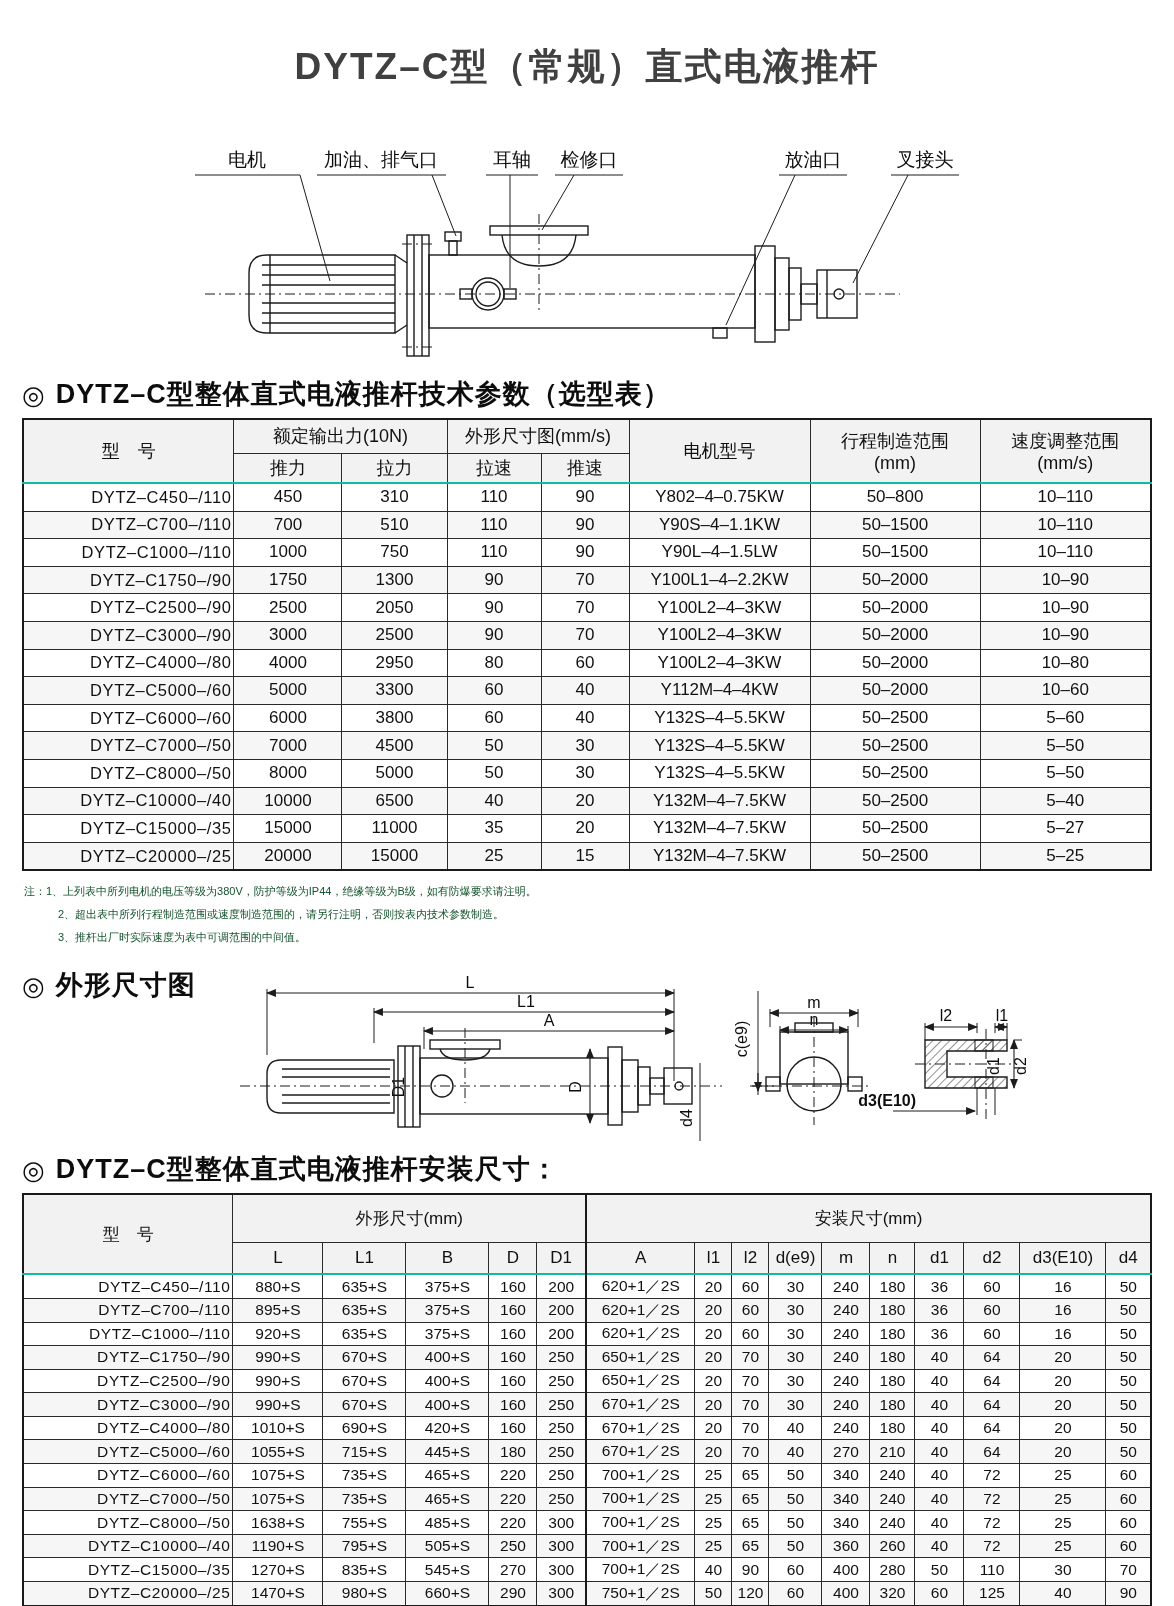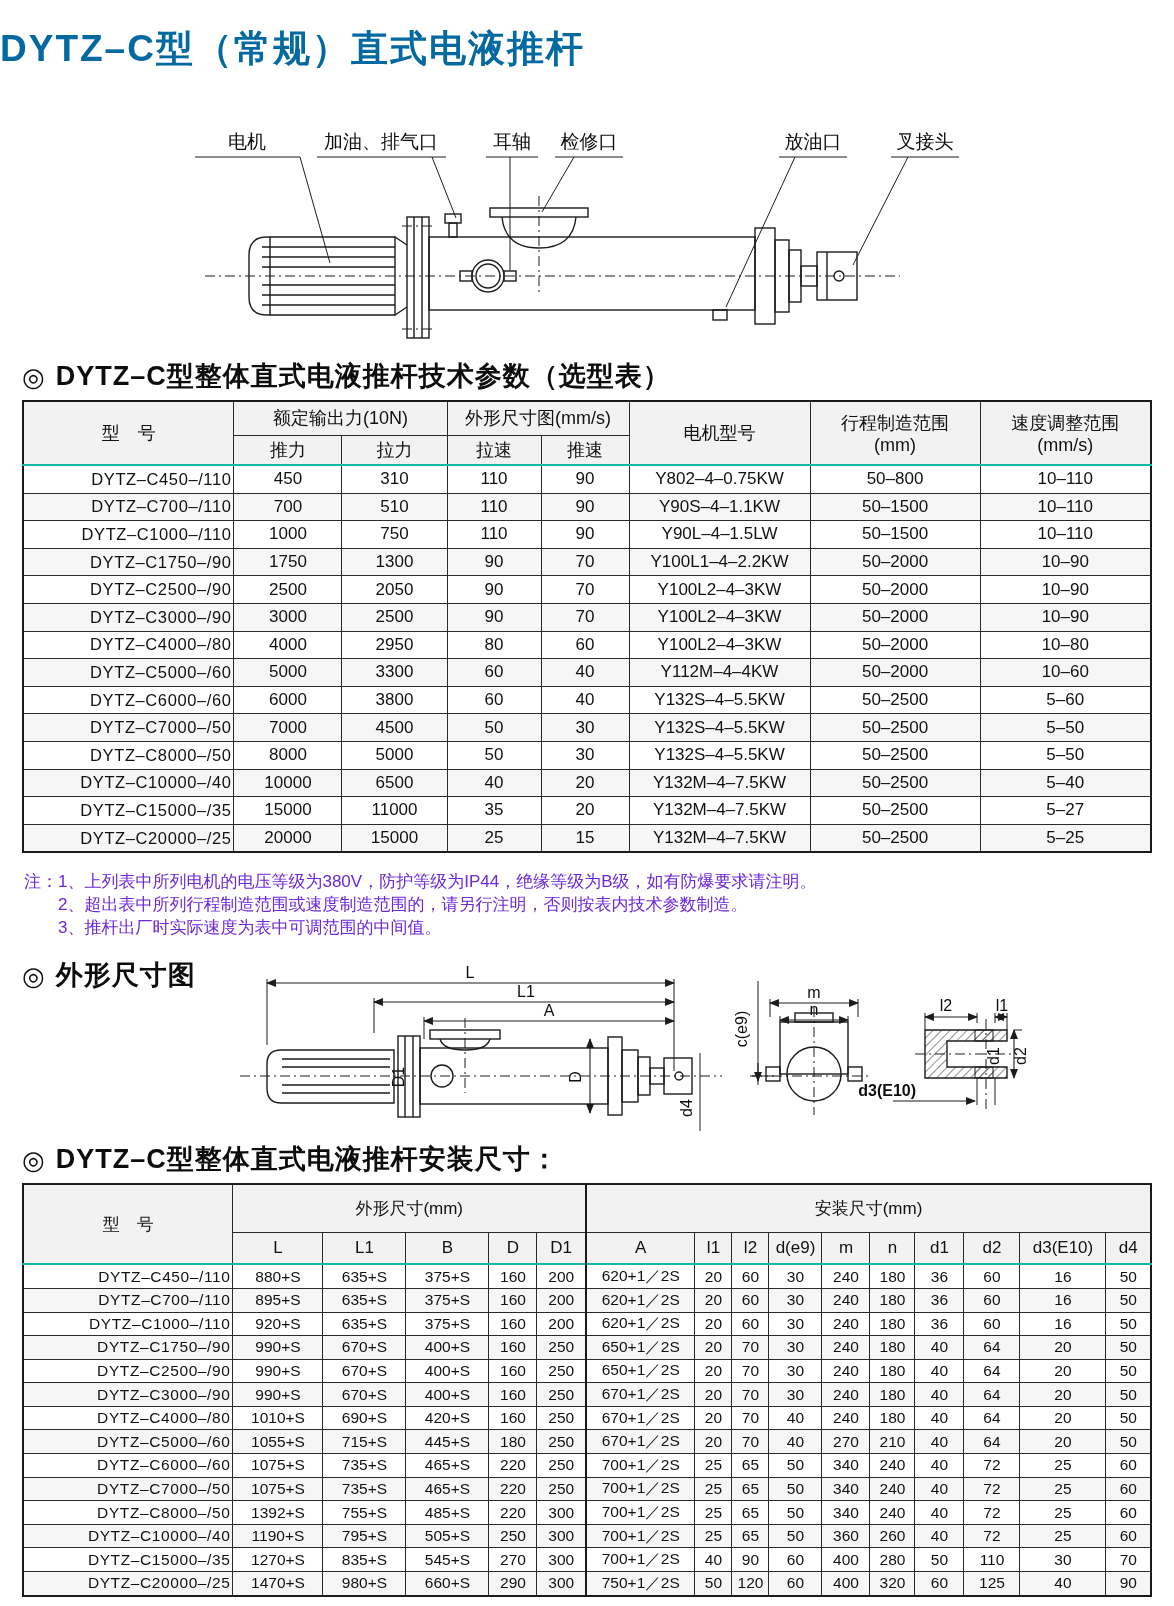--- a/index.html
+++ b/index.html
@@ -1,21 +1,21 @@
 <!DOCTYPE html>
 <html><head>
 <meta charset="utf-8">
 <style>
   html,body{margin:0;padding:0;background:#ffffff;width:1174px;height:1606px;overflow:hidden;
     font-family:"Liberation Sans","DejaVu Sans",sans-serif;color:#111;}
   .page{position:relative;width:1174px;height:1606px;}
 
   
-  .doc-title{margin:24px 0 0 0;font-size:37px;font-weight:bold;
-    letter-spacing:2px;color:#0369a1;}
+  .doc-title{margin:42px 0 0 0;text-align:center;font-size:37px;font-weight:bold;
+    letter-spacing:2px;color:#404040;}
 
   
   svg{display:block;}
   .svg-top{margin:26px auto 0 auto;}
   .mline{stroke:#1c1c1c;stroke-width:1.4;fill:none;}
   .tline{stroke:#1c1c1c;stroke-width:1;fill:none;}
   .dash{stroke:#1c1c1c;stroke-width:1;fill:none;stroke-dasharray:10 4 2 4;}
   .dimline{stroke:#1c1c1c;stroke-width:1.1;fill:none;}
   .lbl{font-size:19px;fill:#0d0d0d;}
   .dlbl{font-size:16px;fill:#0d0d0d;}
@@ -41,21 +41,21 @@
   .t2 th{font-size:17px;}
   .t2 td{height:22.6px;font-size:15.5px;}
   .t2 .hrow1{height:48px;}
   .t2 .hrow2{height:32px;}
   td.model-cell{text-align:right;padding-left:10px;letter-spacing:0.6px;font-size:16.5px;}
   .t2 td.model-cell{font-size:15.5px;}
   tbody tr:nth-child(even) td{background:#f6f6f6;}
   .t2 td.gsep,.t2 th.gsep{border-left:2px solid #1a1a1a;}
 
   
-  .notes{margin:17px 0 0 24px;font-size:17px;line-height:23px;color:#6d28d9;}
+  .notes{margin:9px 0 0 24px;font-size:11px;line-height:23px;color:#14532d;}
   .notes .indent{margin-left:34px;}
 
   
   .dim-wrap{position:relative;margin-top:14px;height:186px;}
   .dim-wrap .sec{position:absolute;left:0;top:4px;}
   .dim-wrap svg{position:absolute;left:0;top:0;}
 </style>
 </head>
 <body>
 
@@ -620,21 +620,21 @@
           <td class="num-cell">50</td>
           <td class="num-cell">340</td>
           <td class="num-cell">240</td>
           <td class="num-cell">40</td>
           <td class="num-cell">72</td>
           <td class="num-cell">25</td>
           <td class="num-cell">60</td>
         </tr>
         <tr>
           <td class="model-cell">DYTZ–C8000–/50</td>
-          <td class="num-cell">1392+S</td>
+          <td class="num-cell">1638+S</td>
           <td class="num-cell">755+S</td>
           <td class="num-cell">485+S</td>
           <td class="num-cell">220</td>
           <td class="num-cell">300</td>
           <td class="num-cell gsep">700+1／2S</td>
           <td class="num-cell">25</td>
           <td class="num-cell">65</td>
           <td class="num-cell">50</td>
           <td class="num-cell">340</td>
           <td class="num-cell">240</td>

